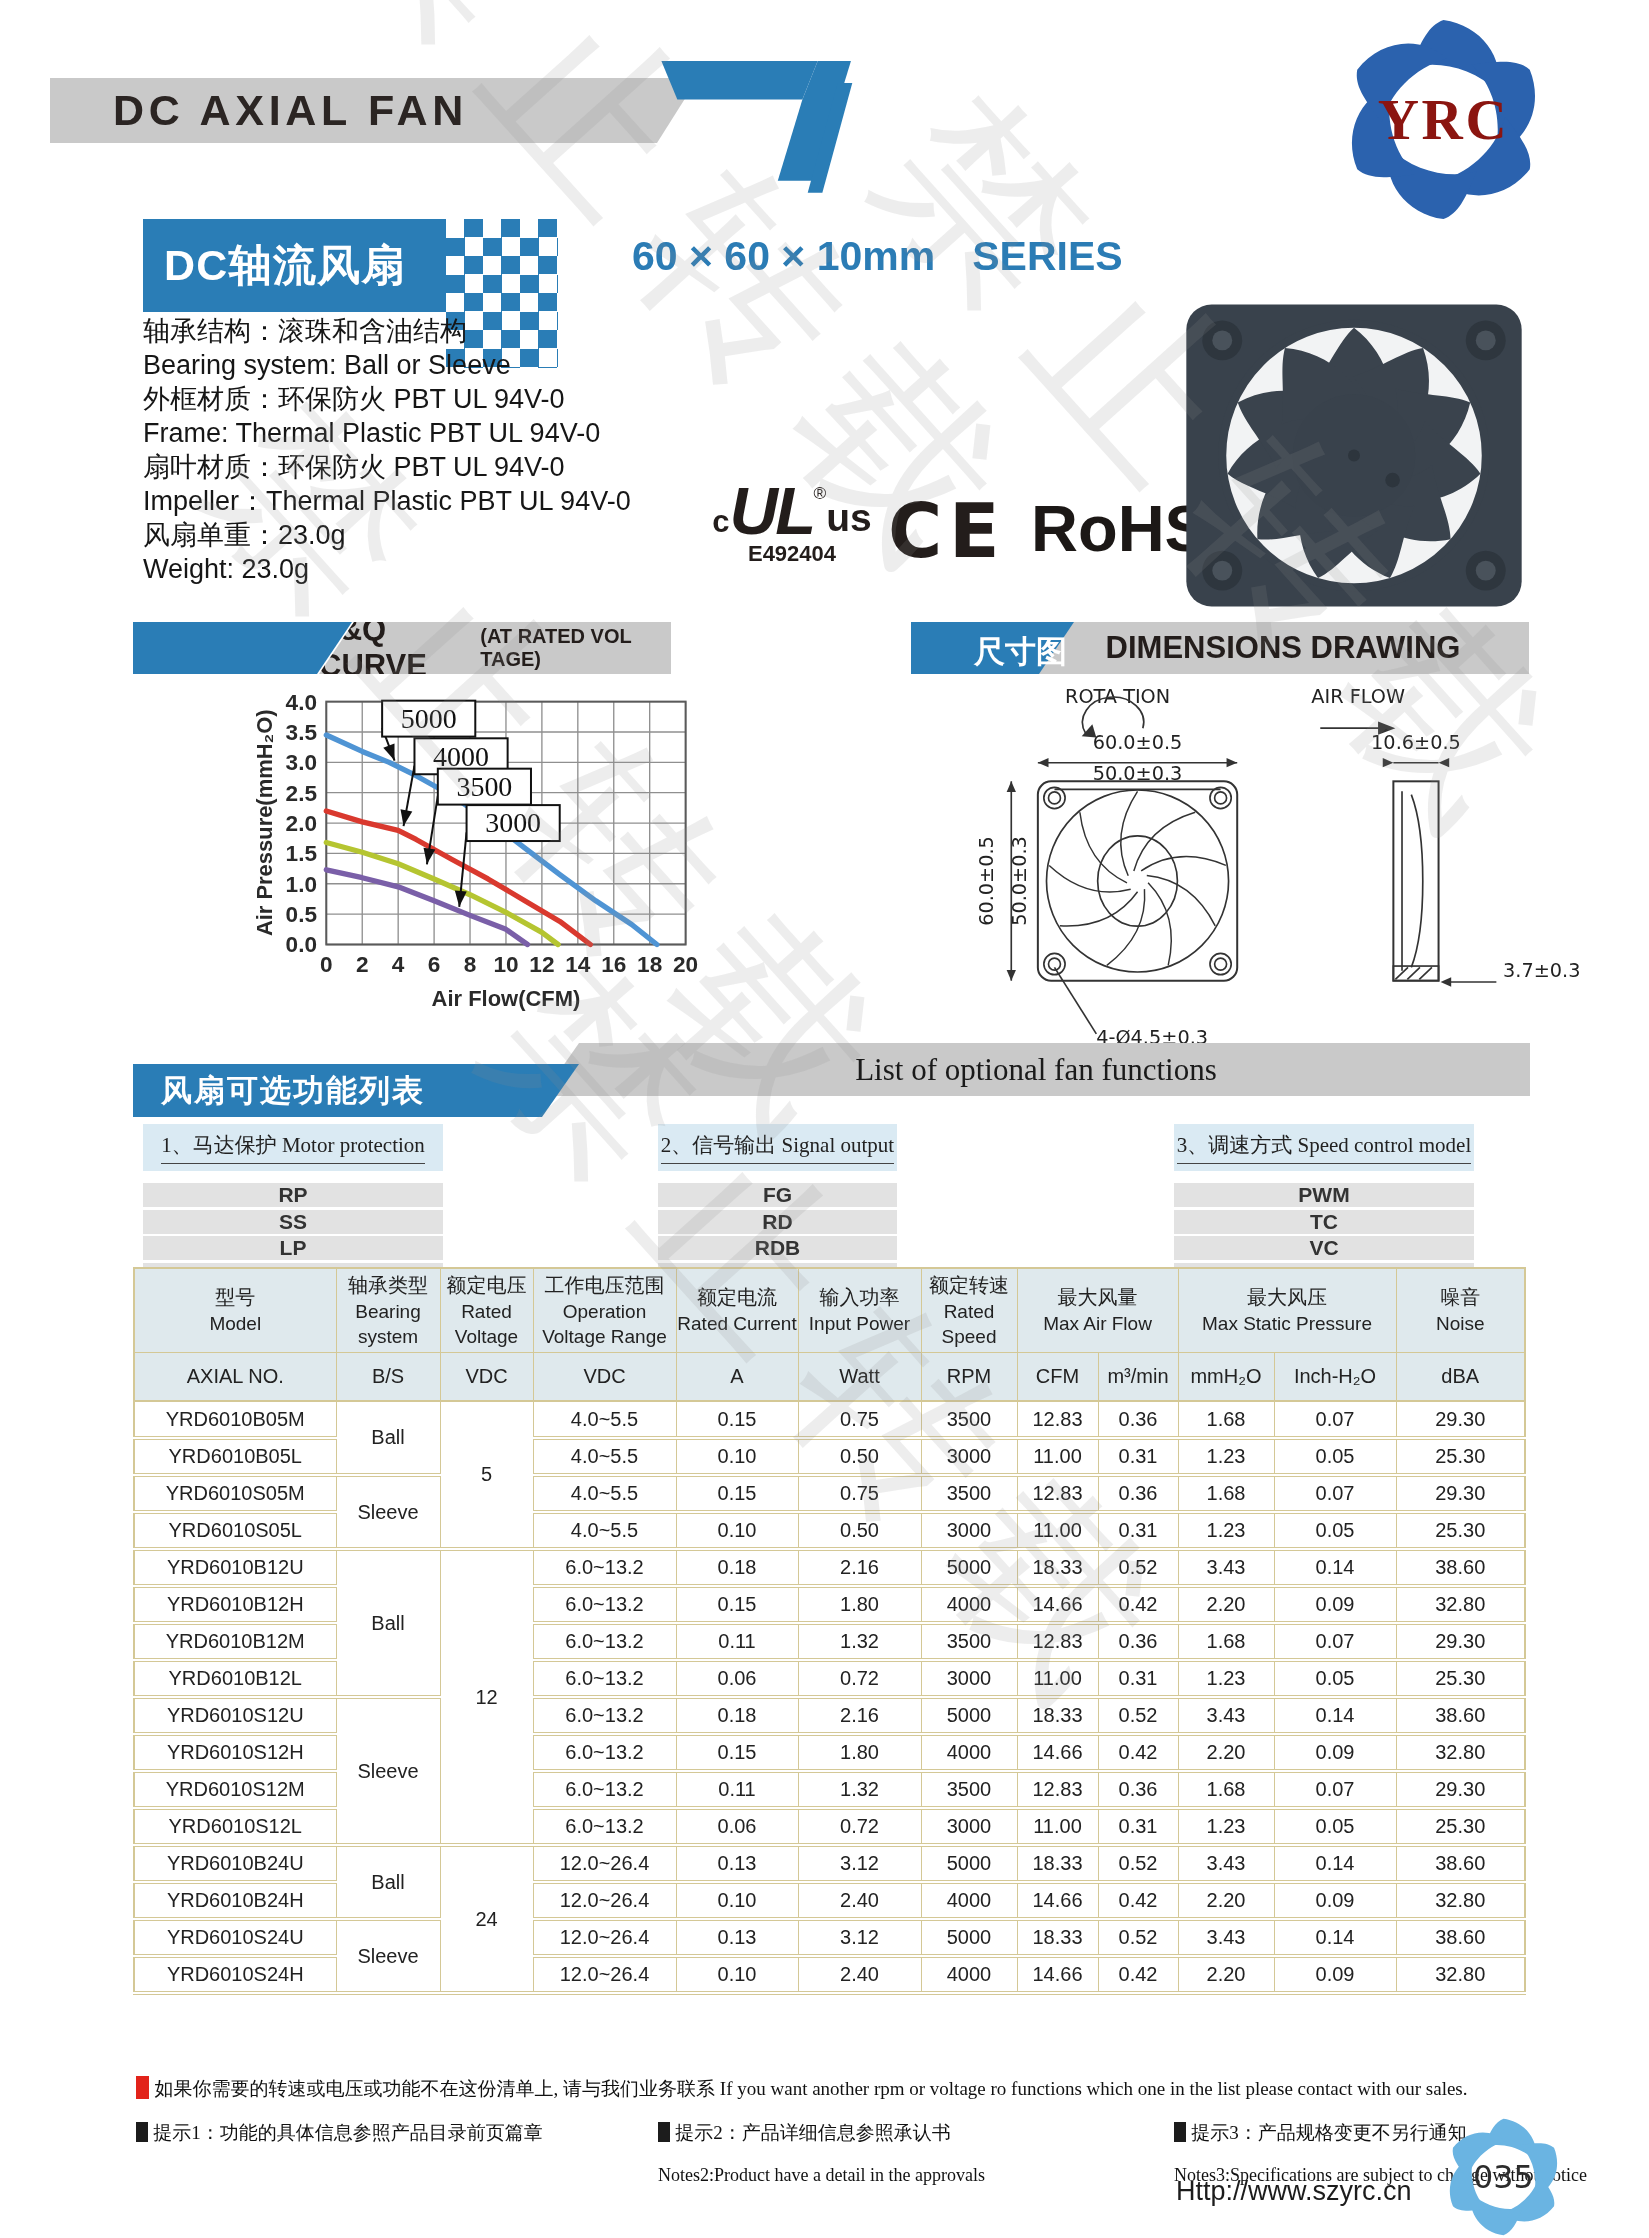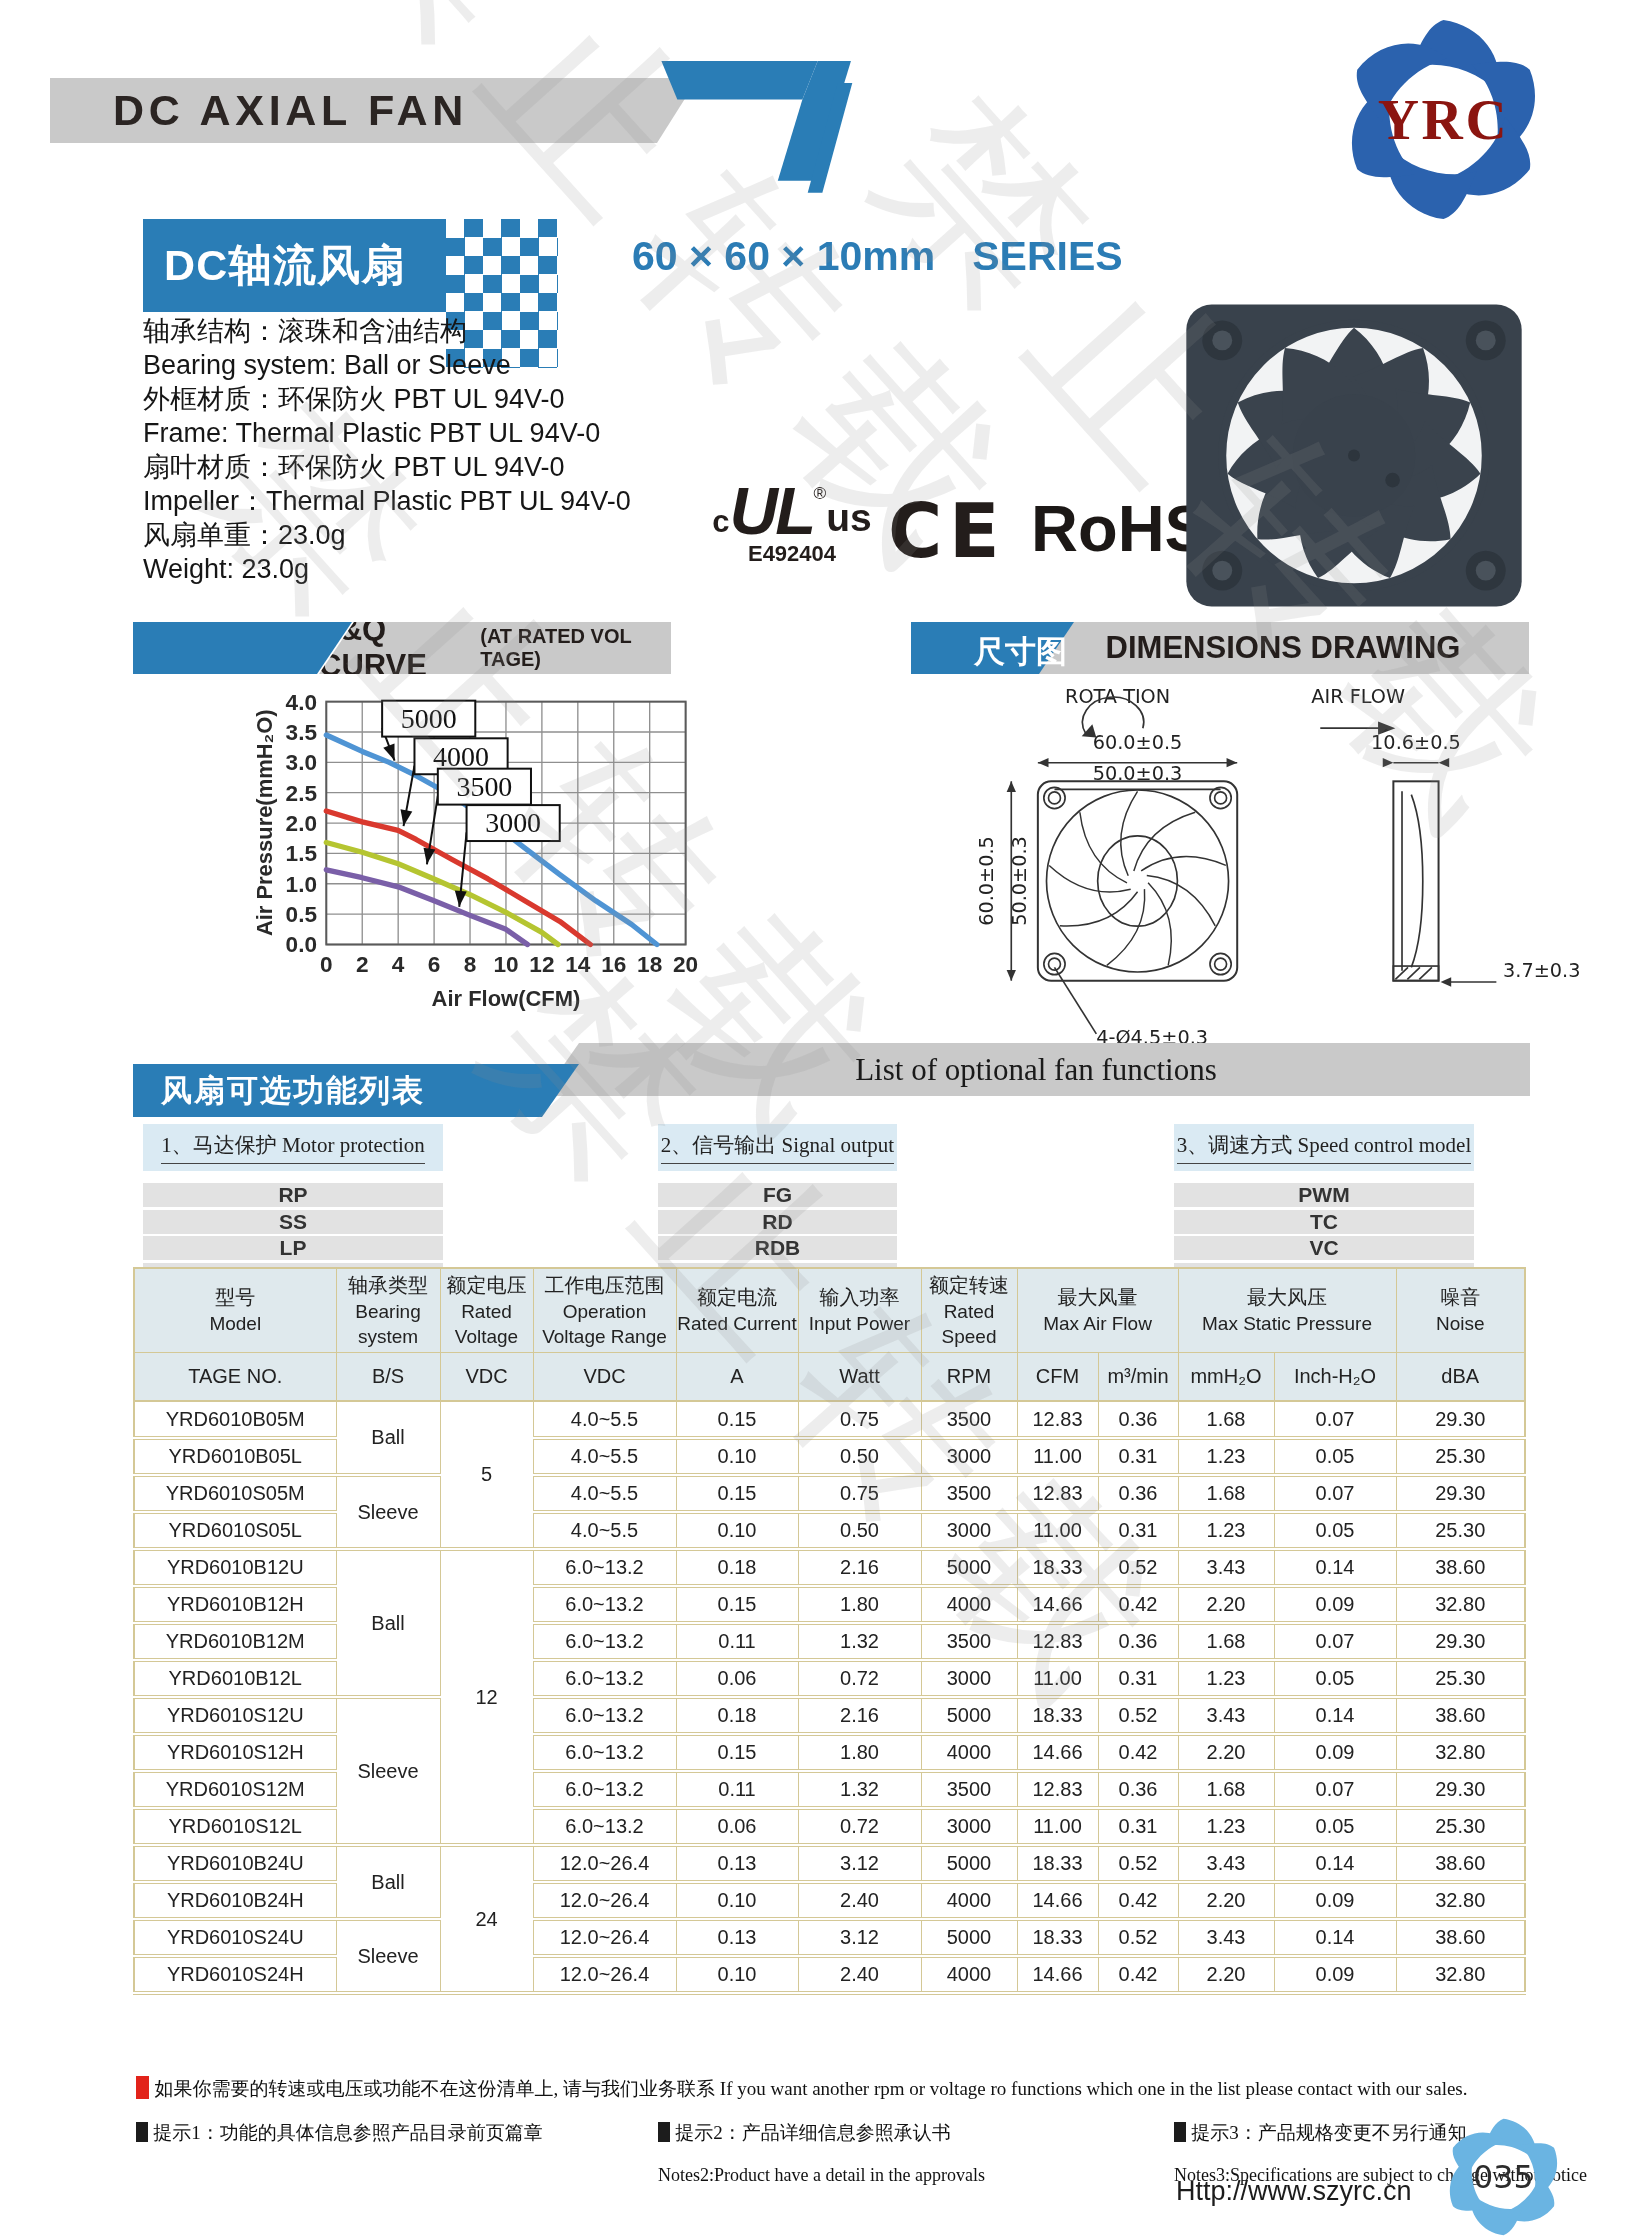--- a/index.html
+++ b/index.html
@@ -504,21 +504,21 @@
           <th colspan="2">
             <div class="th-cn">最大风压</div>
             <div class="th-en">Max Static Pressure</div>
           </th>
           <th>
             <div class="th-cn">噪音</div>
             <div class="th-en">Noise</div>
           </th>
         </tr>
         <tr class="units-row">
-          <th>TAGE NO.</th>
+          <th>AXIAL NO.</th>
           <th>B/S</th>
           <th>VDC</th>
           <th>VDC</th>
           <th>A</th>
           <th>Watt</th>
           <th>RPM</th>
           <th>CFM</th>
           <th>m³/min</th>
           <th>mmH₂O</th>
           <th>Inch-H₂O</th>

